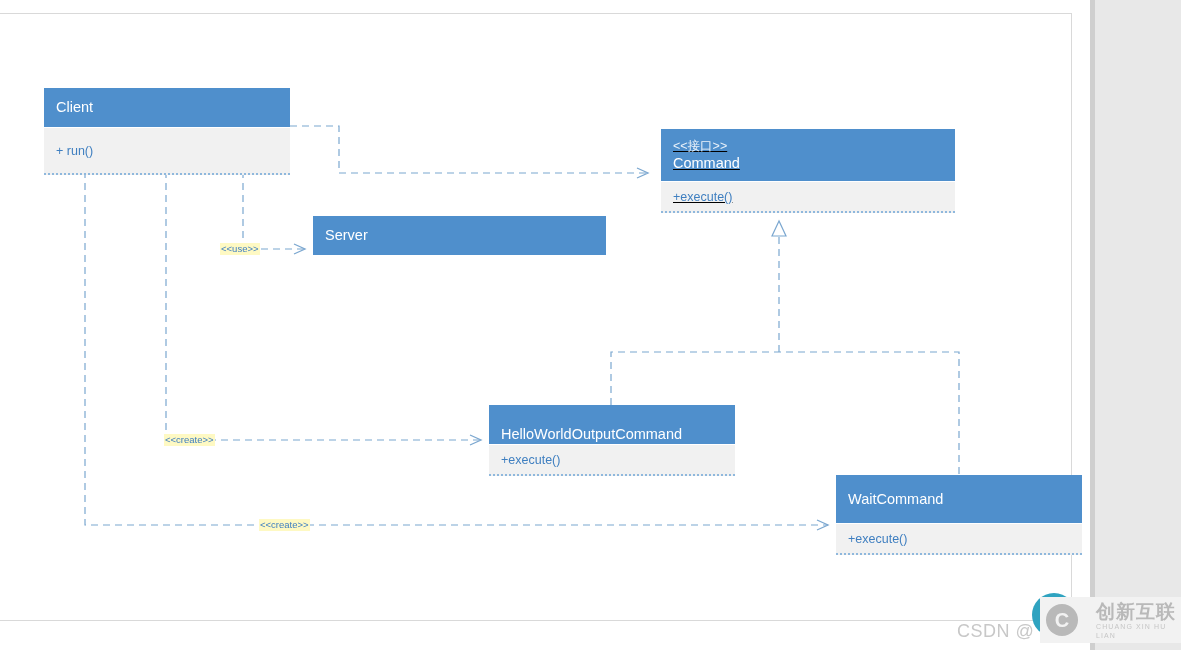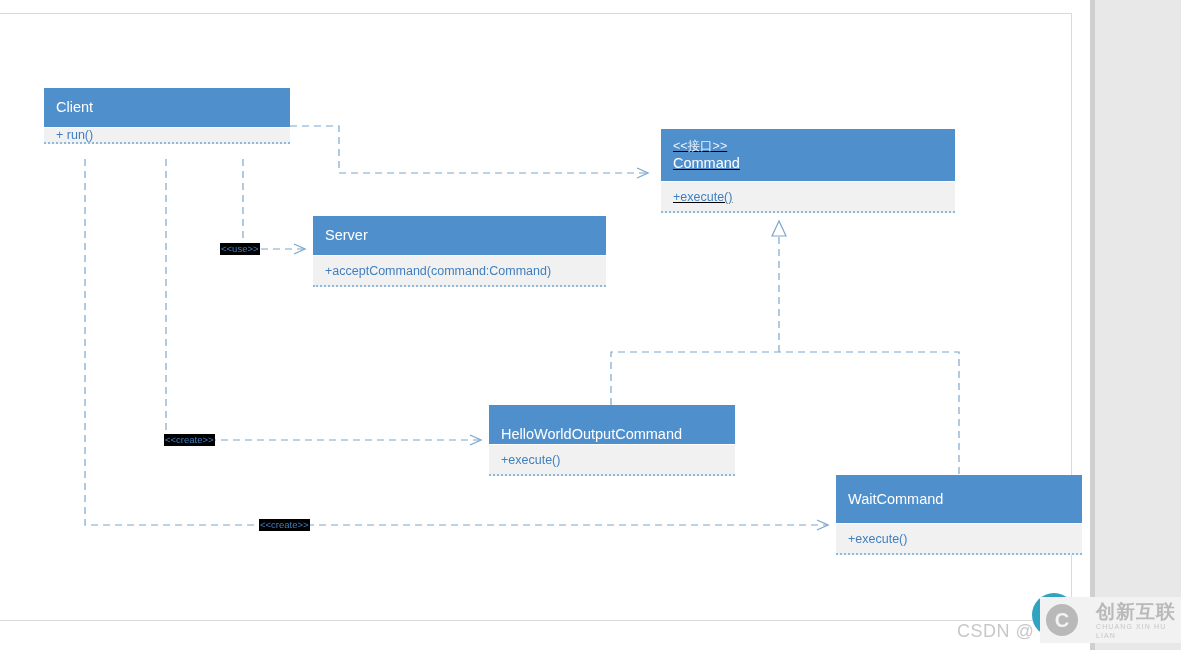--- a/index.html
+++ b/index.html
@@ -89,21 +89,21 @@
     line-height: 16px;
     color: #3f7fc0;
     white-space: nowrap;
   }
   .edge-label {
     position: absolute;
     font-size: 9.5px;
     line-height: 12px;
     color: #3f7fc0;
     white-space: nowrap;
-    background: #000000;
+    background: #fef9c3;
     padding: 0 1px;
   }
   
   .csdn-watermark {
     position: absolute;
     left: 957px;
     top: 621px;
     font-size: 18px;
     color: #c8c8c8;
     letter-spacing: 0.5px;
@@ -200,44 +200,41 @@
       <path d="M779,352 L779,236" fill="none" stroke="#7ba7d0" stroke-width="1.2" stroke-dasharray="7,5"></path>
       <polygon points="779,221 772,236 786,236" fill="#ffffff" stroke="#7ba7d0" stroke-width="1.2"></polygon>
     </g>
   </svg>
 
   <div class="uml-node" style="left:44px; top:88px; width:246px;">
     <div class="uml-header" style="height:39px;">
       <div class="nodename">Client</div>
     </div>
     <div class="uml-sep"></div>
-    <div class="uml-body" style="height:16px;">
+    <div class="uml-body" style="height:47px;">
       <span class="member">+ run()</span>
     </div>
   </div>
 
   <div class="uml-node" style="left:661px; top:129px; width:294px;text-decoration:underline;">
     <div class="uml-header" style="height:52px;">
       <div class="stereotype">&lt;&lt;接口&gt;&gt;</div>
       <div class="nodename">Command</div>
     </div>
     <div class="uml-sep"></div>
     <div class="uml-body" style="height:31px;">
       <span class="member">+execute()</span>
     </div>
   </div>
 
   <div class="uml-node" style="left:313px; top:216px; width:293px;">
     <div class="uml-header" style="height:39px;">
       <div class="nodename">Server</div>
     </div>
     <div class="uml-sep"></div>
-    <div class="uml-body" style="height:31px;">
-      <span class="member">+acceptCommand(command:Command)</span>
-    </div>
   </div>
 
   <div class="uml-node" style="left:489px; top:405px; width:246px;">
     <div class="uml-header" style="height:39px;justify-content:flex-end;">
       <div class="nodename">HelloWorldOutputCommand</div>
     </div>
     <div class="uml-sep"></div>
     <div class="uml-body" style="height:31px;">
       <span class="member">+execute()</span>
     </div>

